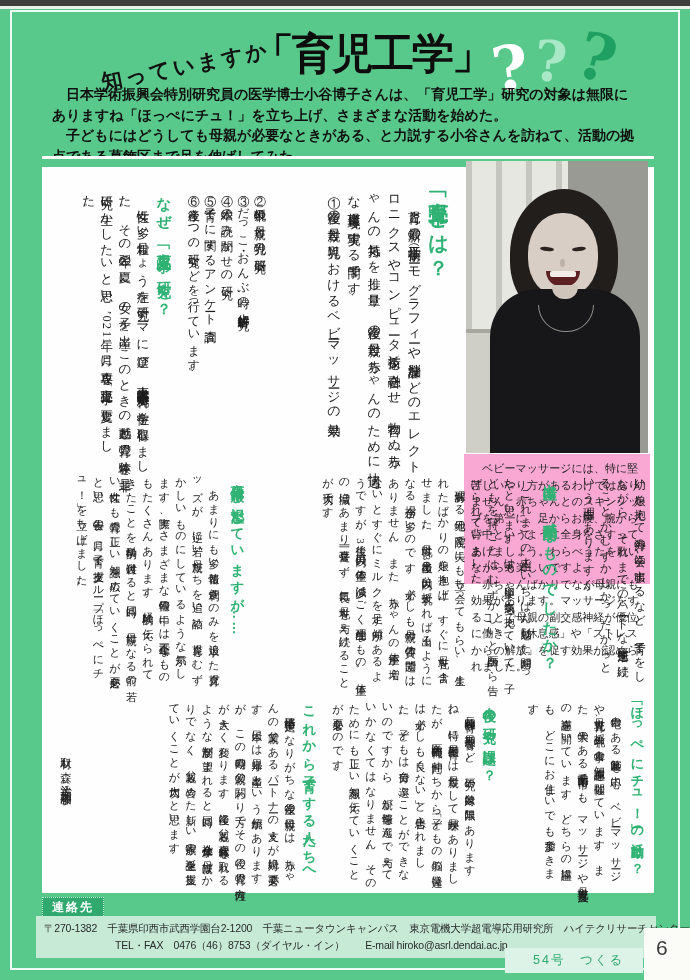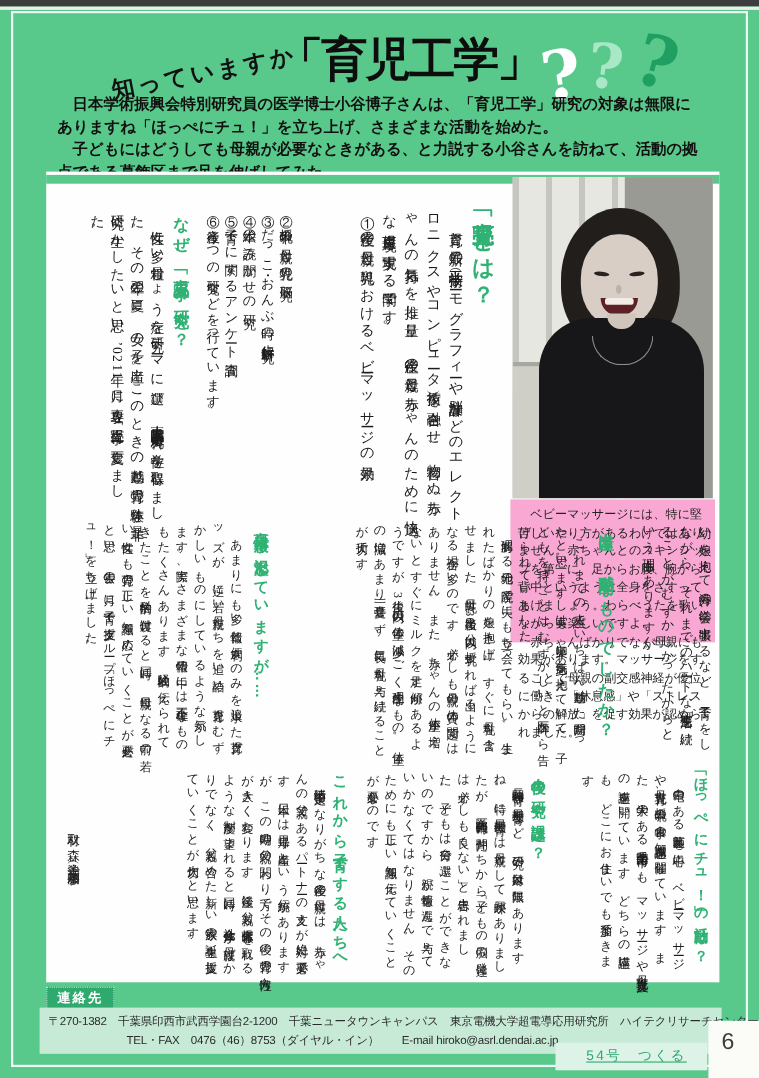--- a/index.html
+++ b/index.html
@@ -88,21 +88,21 @@
   .credit  {left:16px;top:592px;height:140px;font-size:11.5px;color:#222;}
 
   
   .contact-label{position:absolute;left:42px;top:897px;background:#2fa96e;color:#fff;
       font-size:12px;font-weight:bold;padding:1px 9px;border:1px dotted #bfe8d4;letter-spacing:2px;}
   .contact-bar{position:absolute;left:36px;top:916px;width:620px;height:42px;background:#c7ead7;
       color:#2b2b2b;font-size:10.5px;letter-spacing:-0.2px;}
   .contact-line1{position:absolute;left:8px;top:6px;white-space:nowrap;}
   .contact-line2{position:absolute;left:58px;top:23px;white-space:nowrap;margin-left:21px;}
   .issue-strip{position:absolute;left:505px;top:948px;width:138px;height:25px;background:#ddf3e8;}
-  .issue-text{position:absolute;left:28px;top:4px;color:#2fa96e;font-size:12.5px;letter-spacing:2px;text-decoration:underline;}
+  .issue-text{position:absolute;left:28px;top:4px;color:#2fa96e;font-size:12.5px;letter-spacing:2px;}
   .corner{position:absolute;left:644px;top:928px;width:46px;height:52px;background:#fbfbf8;}
   .page-num{position:absolute;left:12px;top:8px;color:#3c3c3c;font-size:21px;
       font-family:"Liberation Sans","DejaVu Sans",sans-serif;}
 </style>
 </head>
 <body>
 
 <div class="page">
   <div class="scan-strip"></div>
   <div class="scan-line"></div>

